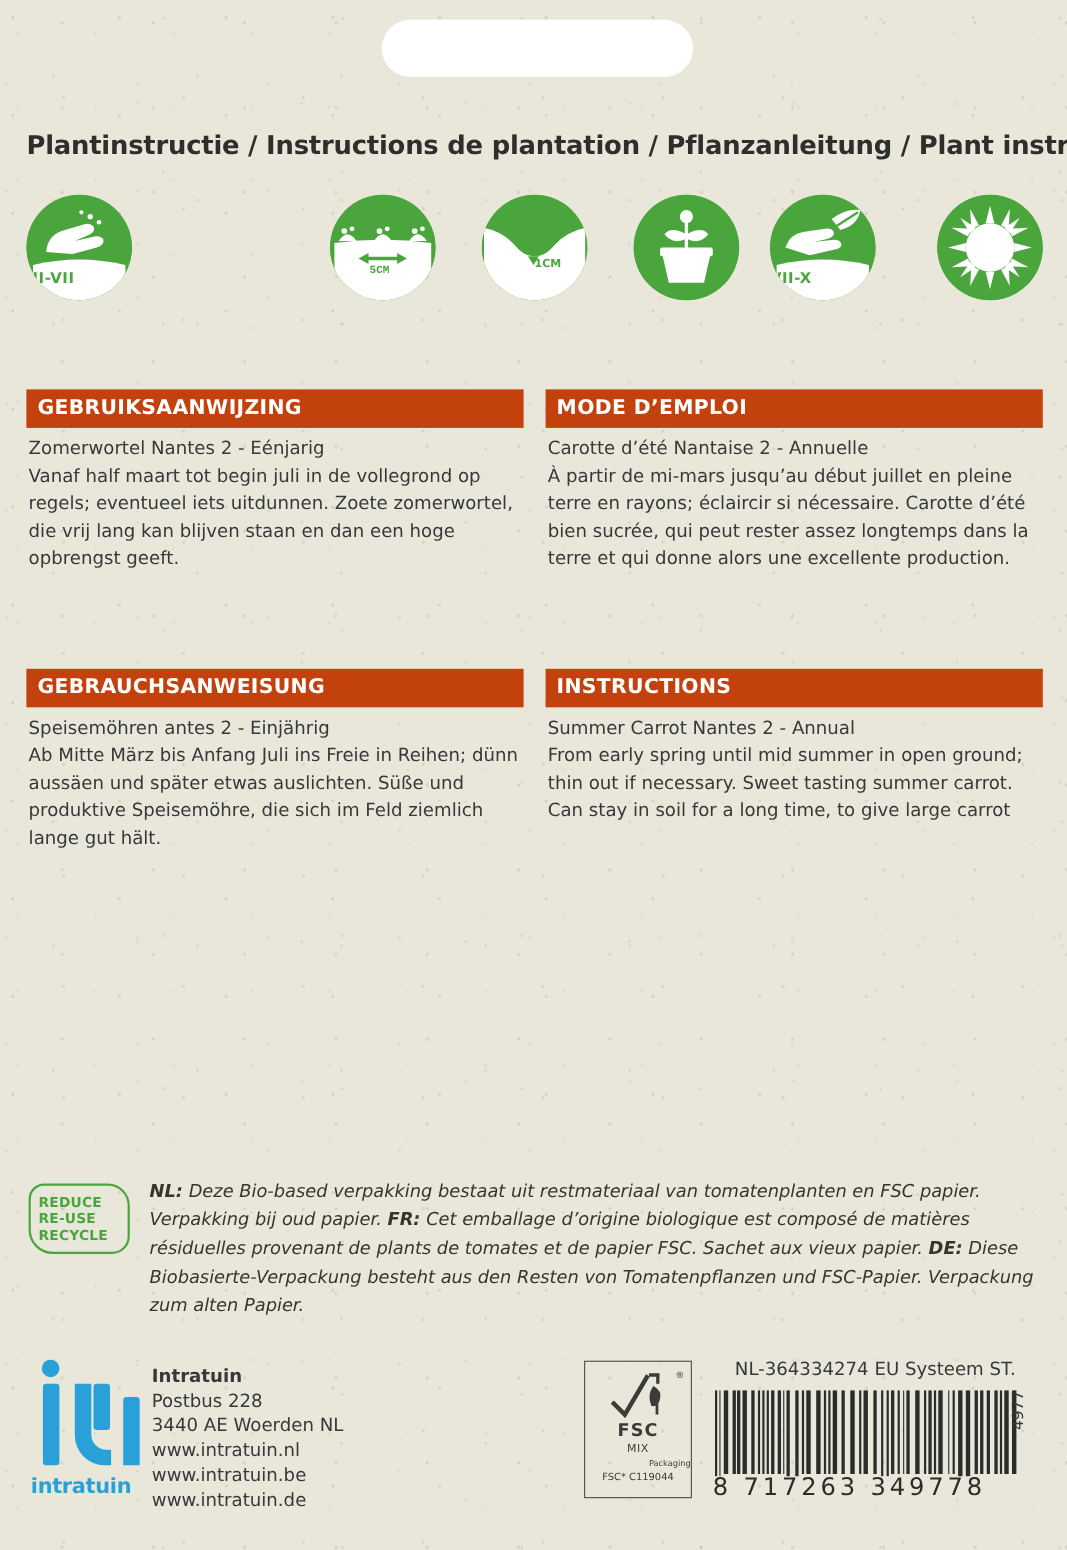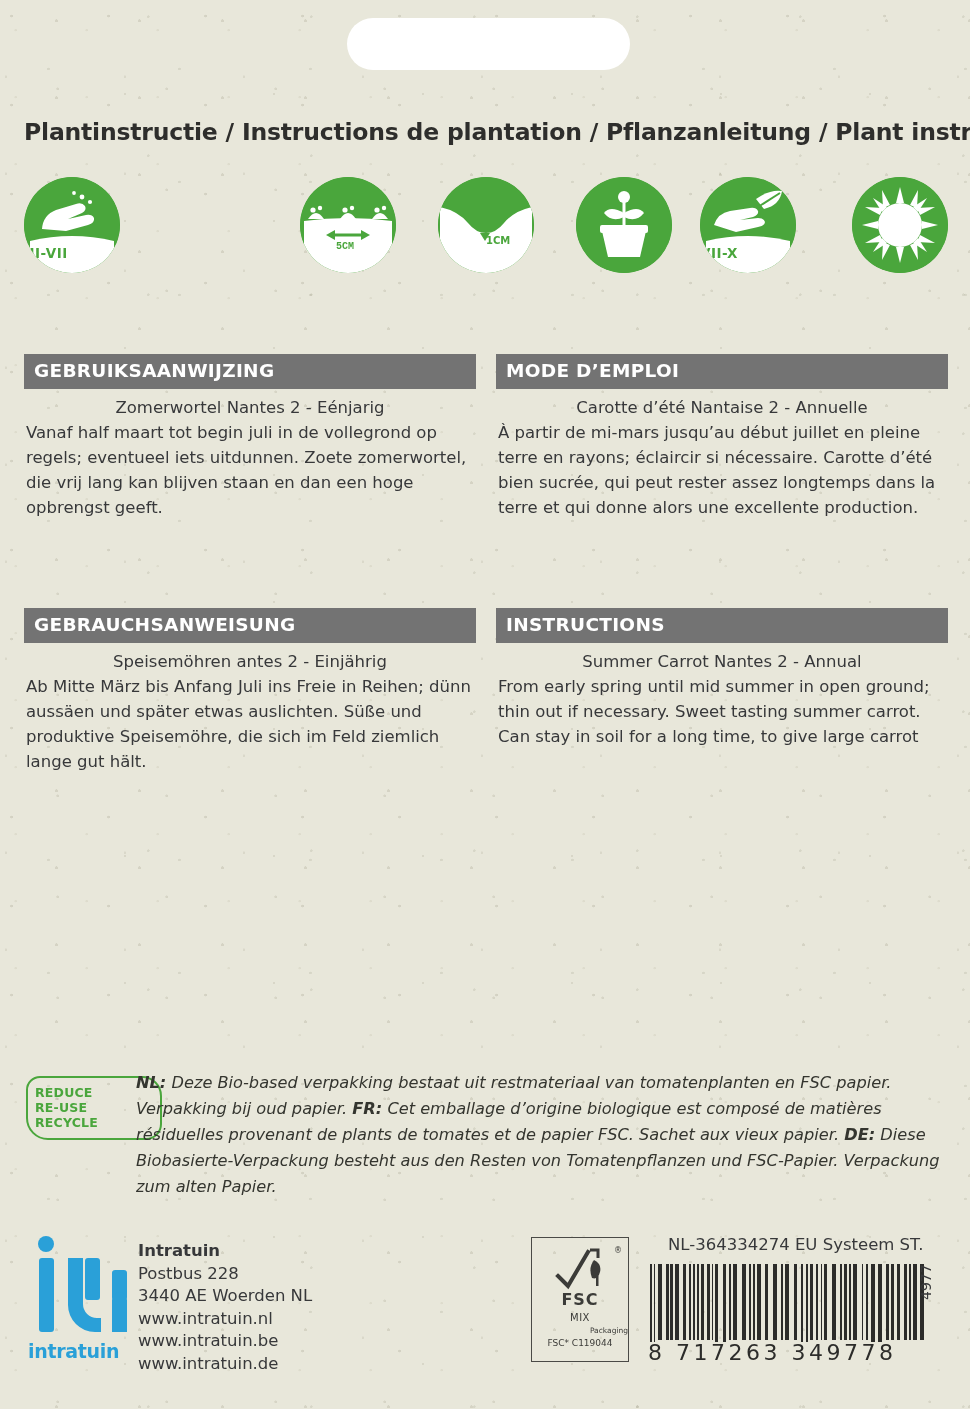--- a/index.html
+++ b/index.html
@@ -89,46 +89,45 @@
   .icon-sub {
     position: absolute;
     color: #ffffff;
     font-size: 10px;
     font-weight: bold;
   }
 
   
   .block { position: absolute; width: 452px; }
   .block-head {
-    background: #737373;
+    background: #c2410c;
     color: #ffffff;
     font-size: 18.5px;
     font-weight: bold;
     letter-spacing: 0.3px;
     padding: 5px 0 6px 10px;
     height: 24px;
     line-height: 24px;
     box-sizing: content-box;
   }
   .block-body {
     padding: 6px 2px 0 2px;
     font-size: 16.5px;
     line-height: 25px;
     color: #37383a;
   }
-  .block-body .first-line { display: block; text-align: center; }
+  .block-body .first-line { display: block; }
 
   
   .recycle-badge {
     position: absolute;
     left: 26px;
     top: 1076px;
     width: 92px;
     height: 64px;
-    padding-left: 44px;
   }
   .recycle-badge .rb-border {
     position: absolute;
     inset: 0;
     border: 2px solid #4aa63c;
     border-radius: 14px 20px 16px 22px;
   }
   .recycle-badge .rb-text {
     position: absolute;
     left: 9px;

